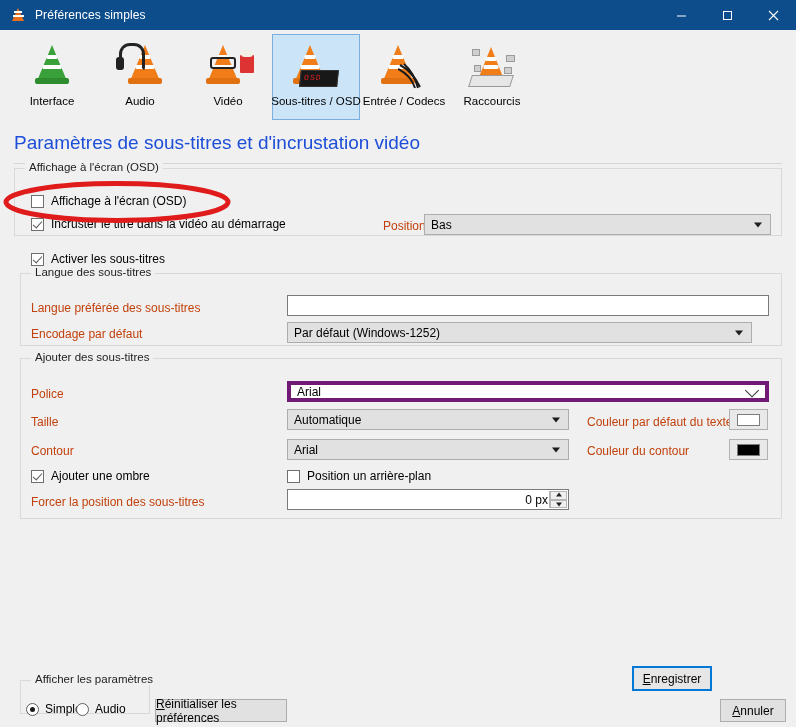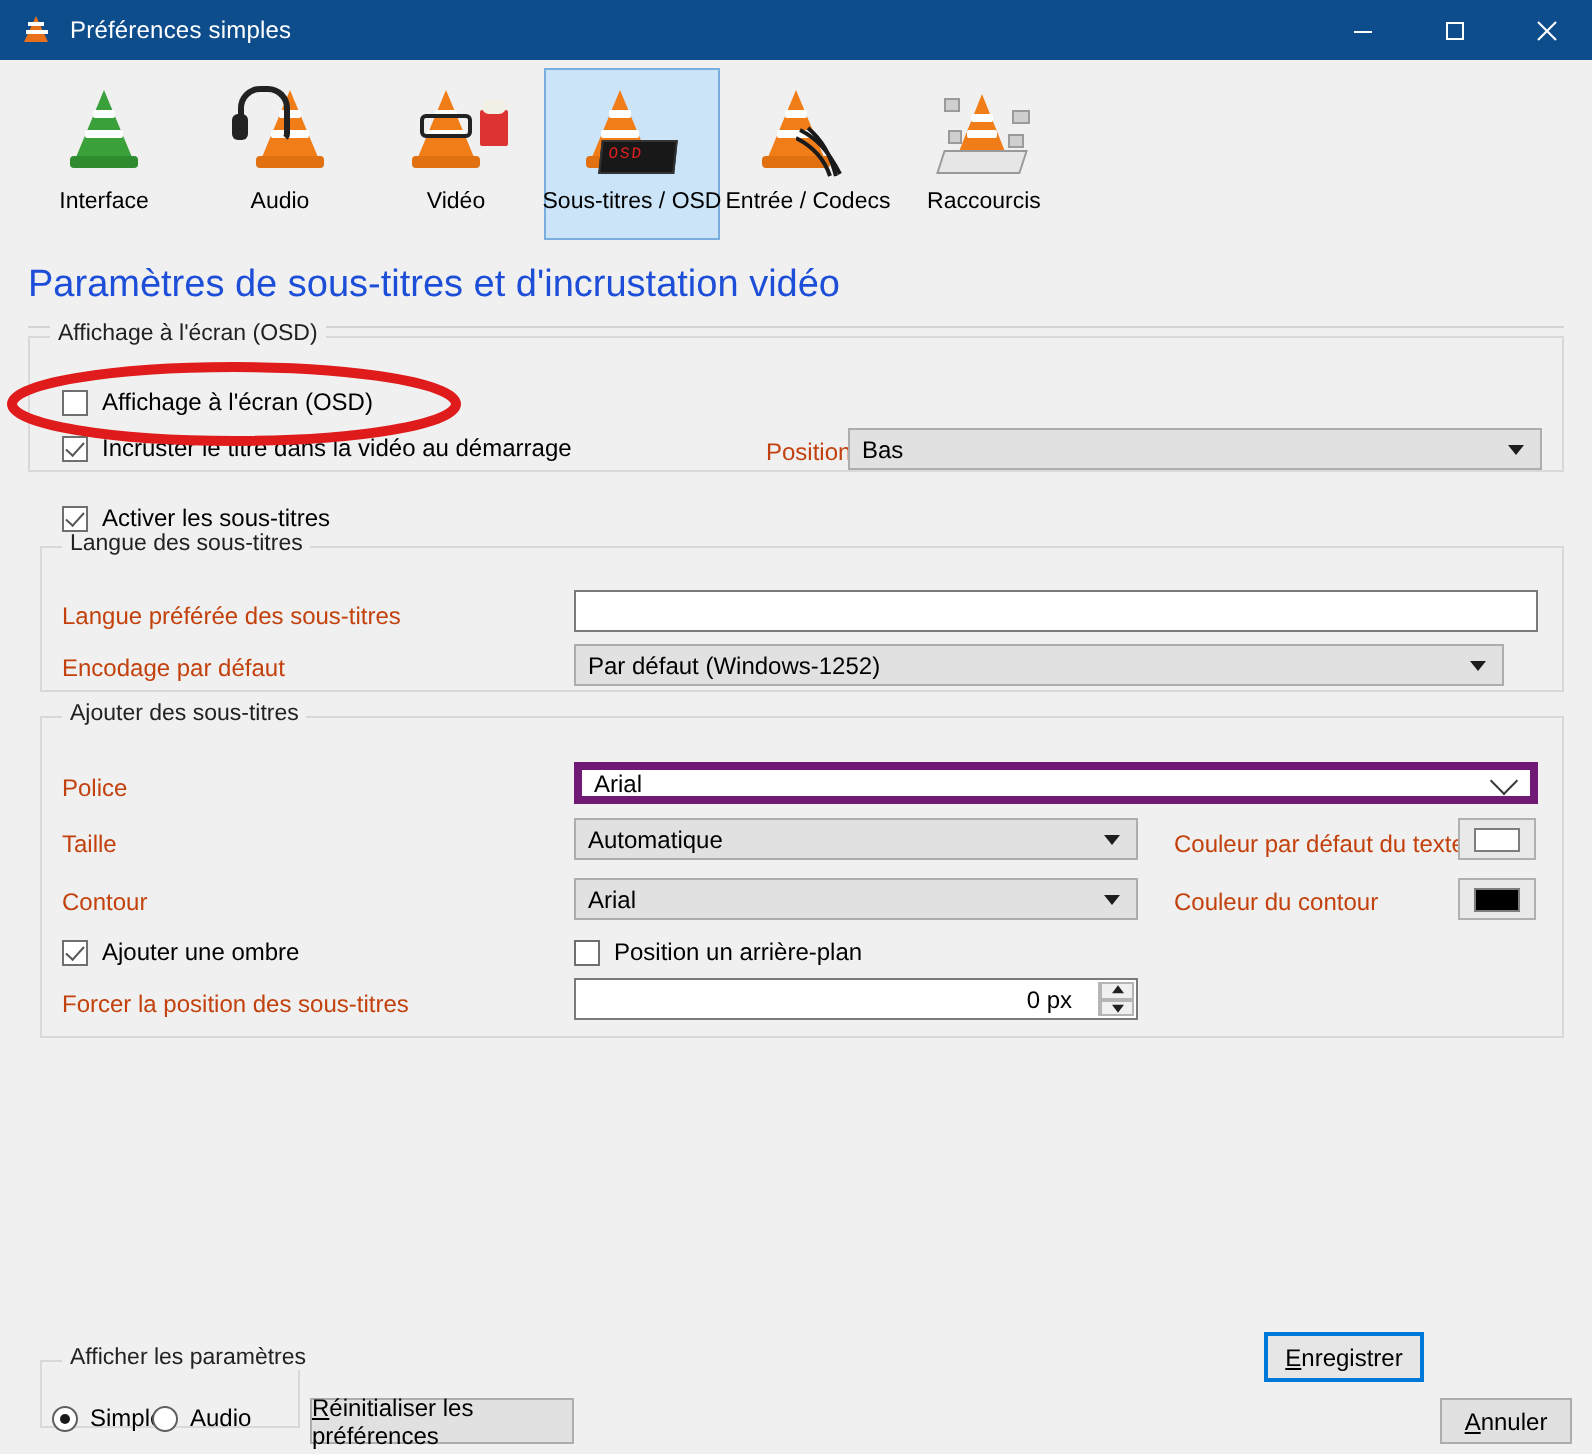--- a/index.html
+++ b/index.html
@@ -118,21 +118,21 @@
     border-right:1.4px solid #3a3a3a;border-bottom:1.4px solid #3a3a3a;
   }
   .txtinput{
     position:absolute;box-sizing:border-box;height:21px;
     background:#fff;border:1px solid #7a7a7a;
   }
   .spin{
     position:absolute;box-sizing:border-box;height:21px;
     background:#fff;border:1px solid #7a7a7a;
     display:flex;align-items:center;justify-content:flex-end;
-    padding-right:32px;font-size:12px;
+    padding-right:20px;font-size:12px;
   }
   .spin-btns{
     position:absolute;right:1px;top:1px;bottom:1px;width:17px;
     display:flex;flex-direction:column;border-left:1px solid #b5b5b5;
   }
   .spin-up,.spin-dn{
     flex:1;background:#f0f0f0;position:relative;border:1px solid #b5b5b5;
     box-sizing:border-box;margin:0;
   }
   .spin-up:after{content:"";position:absolute;left:50%;top:50%;transform:translate(-50%,-60%);

